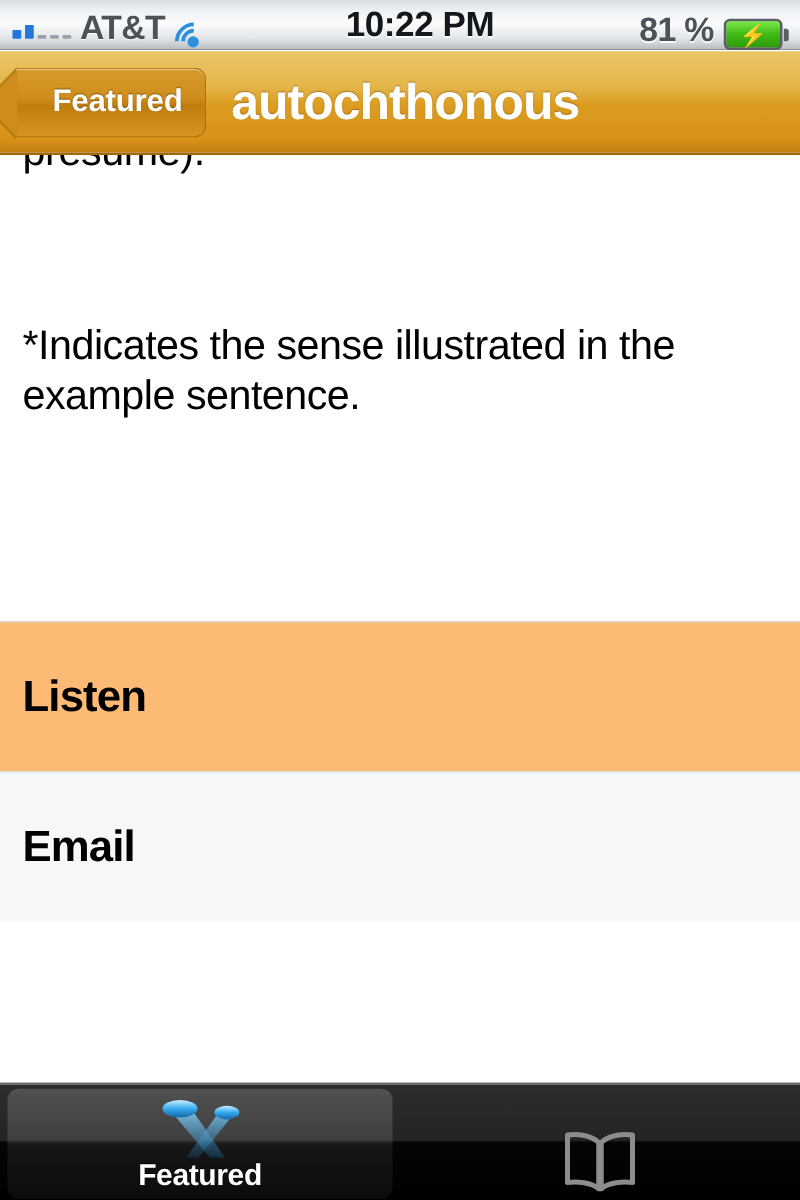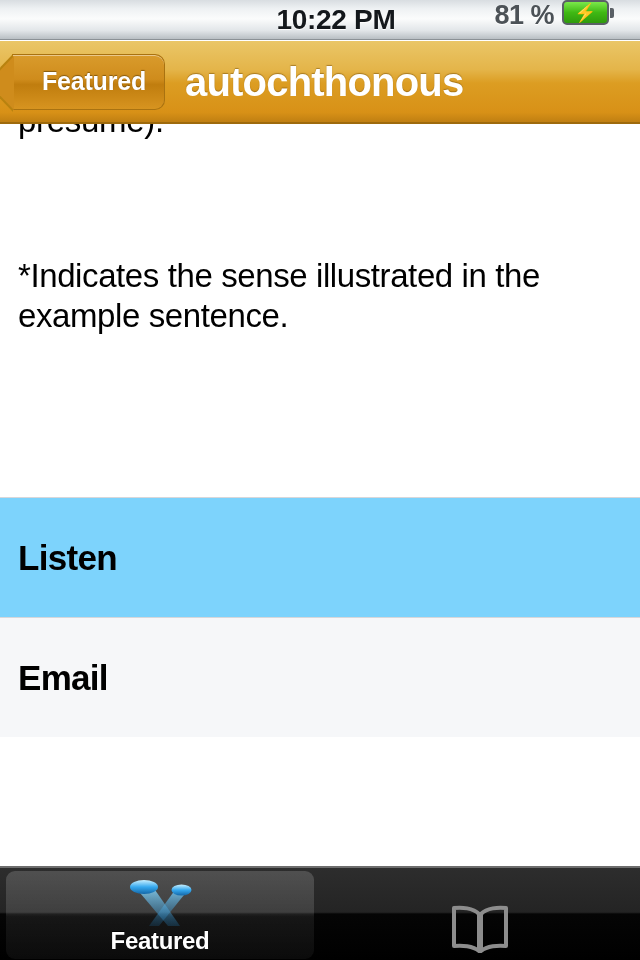--- a/index.html
+++ b/index.html
@@ -37,22 +37,22 @@
   }
   .wifi i:nth-child(1){ width:30px;height:30px; left:1px; top:4px; transform:rotate(-45deg); }
   .wifi i:nth-child(2){ width:20px;height:20px; left:6px; top:9px; transform:rotate(-45deg); }
   .wifi i:nth-child(3){ width:9px; height:9px;  left:11.5px; top:15px; background:#2b8fe0; border-radius:50%; border:none; }
   .sb-time {
     position:absolute; left:16px; width:640px; text-align:center;
     font-size:28px; font-weight:bold; color:#14181c; letter-spacing:-0.3px;
     text-shadow:0 1px 0 rgba(255,255,255,.9); top:4px;
   }
   .sb-right {
-    position:absolute; right:26px; top:0; height:40px;
-    display:flex; align-items:flex-start; gap:8px;
+    position:absolute; right:9px; top:0; height:40px;
+    display:flex; align-items:flex-end; gap:8px;
   }
   .battpct {
     font-size:27px; font-weight:bold; color:#4c5257;
     text-shadow:0 1px 0 rgba(255,255,255,.85); letter-spacing:-0.5px;
   }
   .battwrap { display:flex; align-items:center; }
   .batt {
     position:relative; width:47px; height:25px;
     border:2.5px solid #5a6066; border-radius:5px;
     background:linear-gradient(to bottom,#7be84a 0%,#3fb914 50%,#2f9a0c 100%);
@@ -123,21 +123,21 @@
   }
 
   
   .list { position:absolute; top:497px; left:0; width:640px; }
   .row {
     position:relative; width:640px; height:120px;
     display:flex; align-items:center;
     border-top:1px solid #d7d7da;
   }
   .row.alt  { background:#f6f7f9; }
-  .row.plain{ background:#7dd3fc; }
+  .row.plain{ background:#fdba74; }
   .row-label {
     margin-left:18px;
     font-size:35px; font-weight:bold; color:#000000; letter-spacing:-0.7px;
   }
 
   
   .tabbar {
     position:absolute; left:0; bottom:0; width:640px; height:94px;
     background:linear-gradient(to bottom,#2d2d2d 0%,#242424 48%,#050505 50%,#000000 100%);
     border-top:2px solid #6d6d6d;
@@ -160,20 +160,35 @@
   }
   .tab.selected .tab-label { color:#ffffff; text-shadow:0 -1px 0 rgba(0,0,0,.8); }
   .tab.dim .tab-label { color:#8a8a8a; text-shadow:0 -1px 0 rgba(0,0,0,.8); }
 </style>
 </head>
 <body>
 
 <div id="screen">
 
   <div class="statusbar">
+    <div class="sb-left">
+      <span class="bars">
+        <i class="bar on b1"></i>
+          <i class="bar on b2"></i>
+        <i class="bar off b3"></i>
+          <i class="bar off b4"></i>
+          <i class="bar off b5"></i>
+      </span>
+      <span class="carrier">AT&amp;T</span>
+      <span class="wifi">
+          <i></i>
+          <i></i>
+          <i></i>
+        </span>
+    </div>
     <div class="sb-time">10:22 PM</div>
     <div class="sb-right">
       <span class="battpct">81 %</span>
       <span class="battwrap">
         <span class="batt">
             <span class="bolt">⚡</span>
           </span>
           <span class="battnub"></span>
       </span>
     </div>

